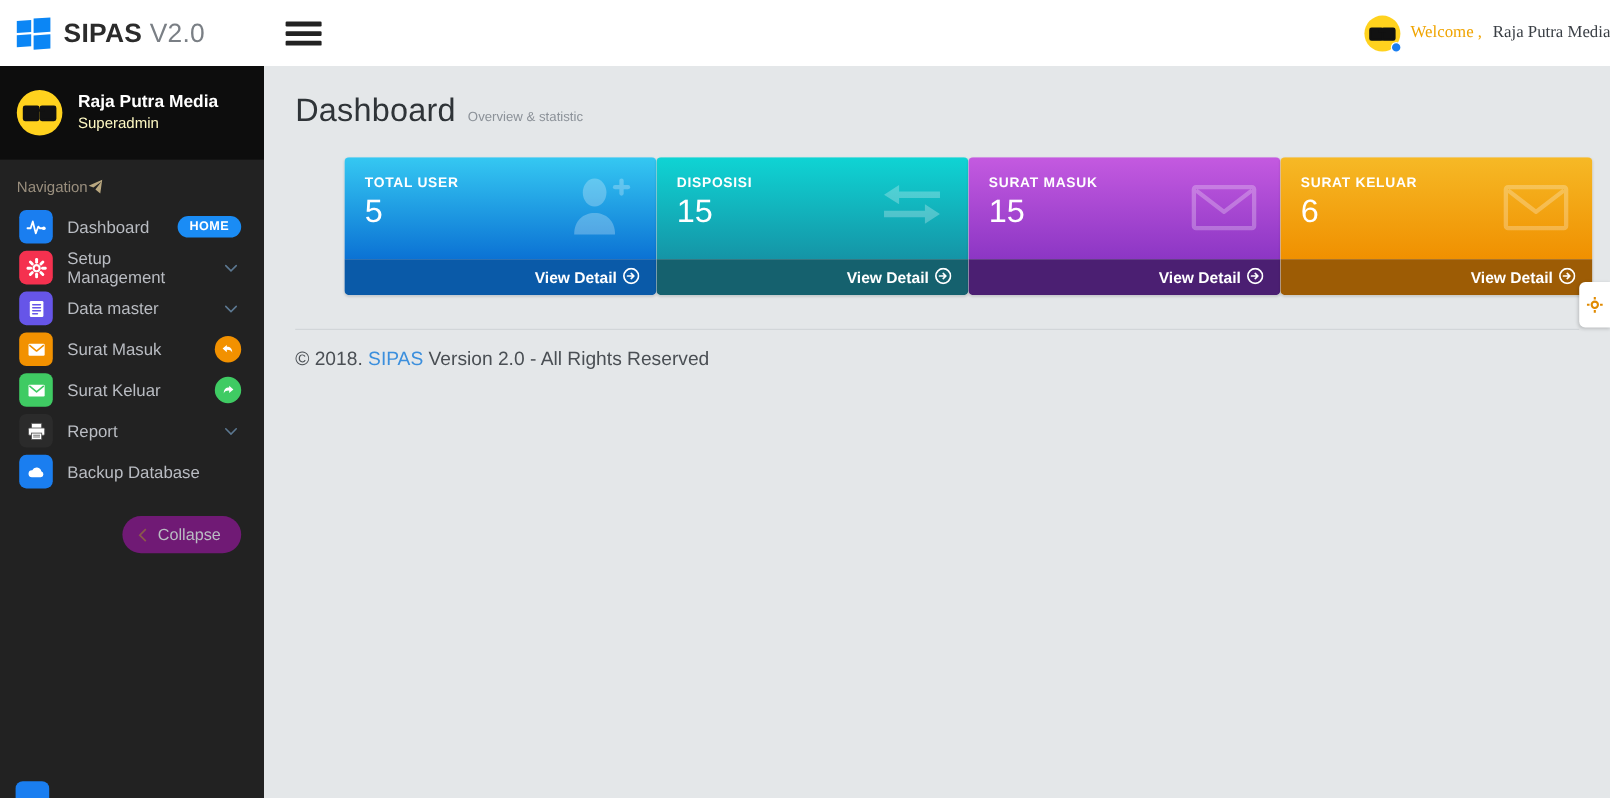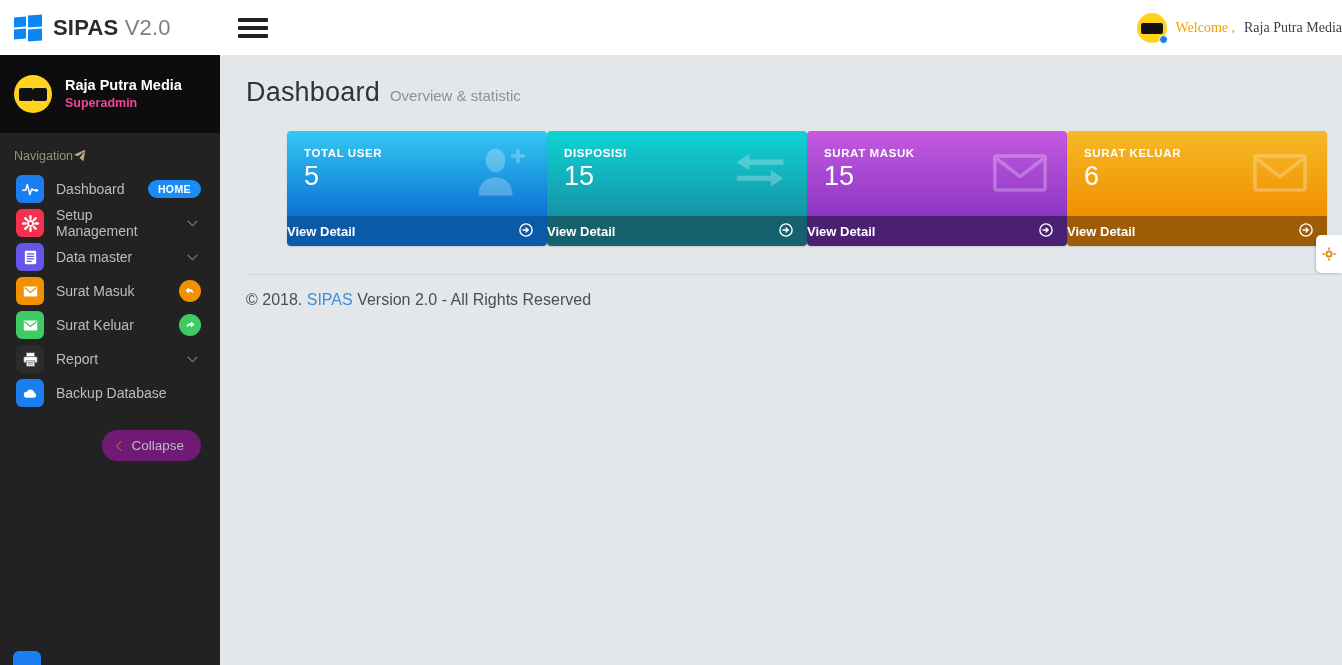--- a/index.html
+++ b/index.html
@@ -81,21 +81,21 @@
   }
   #profile {
     height: 78px; background: #0d0d0d;
     display: flex; align-items: center; gap: 13px; padding-left: 14px;
   }
   #profile .face { width: 38px; height: 38px; }
   #profile .face .eyes { left: 5px; top: 13px; width: 28px; height: 9px; }
   #profile .face .eyes:before, #profile .face .eyes:after { width: 10px; height: 9px; }
   #profile .face .bridge { left: 16px; top: 16px; width: 7px; }
   .profile-name { color: #ffffff; font-size: 14.5px; font-weight: 700; line-height: 1.35; }
-  .profile-role { color: #ec4899; font-size: 12.5px; line-height: 1.35; font-weight: bold; }
+  .profile-role { color: #fef9c3; font-size: 12.5px; line-height: 1.35; }
 
   .nav-head {
     color: #9a8f7e; font-size: 12.5px;
     padding: 16px 0 9px 14px;
     display: flex; 
   }
   .plane { width: 13px; height: 13px; flex: 0 0 auto; }
 
   .nav-item {
     height: 34px; display: flex; align-items: center;
@@ -135,21 +135,21 @@
 
   
   #main {
     position: absolute; left: 220px; top: 55px;
     width: 1122px; height: 610px;
     background: #e4e7e9;
     overflow: hidden;
   }
   #page-head { padding: 22px 0 0 26px; display: flex; align-items: baseline; gap: 10px; }
   #page-title { font-size: 27px; color: #2f3438; font-weight: 400; letter-spacing: .2px; }
-  #page-sub   { font-size: 15px; color: #8b9198; }
+  #page-sub   { font-size: 11px; color: #8b9198; }
 
   #cards { display: flex; padding: 23px 0 0 26px; margin-left: 41px; }
   .card {
     width: 260px; height: 115px; border-radius: 4px;
     position: relative; overflow: hidden;
     box-shadow: 0 1px 2px rgba(0,0,0,.12);
     flex: 0 0 auto; cursor: pointer;
   }
   .card-body { height: 85px; position: relative; padding: 16px 0 0 17px; }
   .card-title {
@@ -157,21 +157,21 @@
   }
   .card-value {
     color: #ffffff; font-size: 27px; font-weight: 400; margin-top: 4px; line-height: 1;
   }
   .card-ico {
     position: absolute; right: 18px; top: 16px;
     width: 58px; height: 52px; opacity: .26;
   }
   .card-foot {
     position: absolute; left: 0; bottom: 0; width: 100%; height: 30px;
-    display: flex; align-items: center; justify-content: space-between;
+    display: flex; align-items: center; justify-content: flex-end;
     padding-right: 14px; gap: 5px;
     color: #ffffff; font-size: 13px; font-weight: 700;
   }
   .foot-ico { width: 14px; height: 14px; }
 
   #divider {
     margin: 28px 26px 0 26px; height: 1px; background: #d2d6d9;
   }
   #footer {
     padding: 16px 0 0 26px; font-size: 16px; color: #4a4f54;

